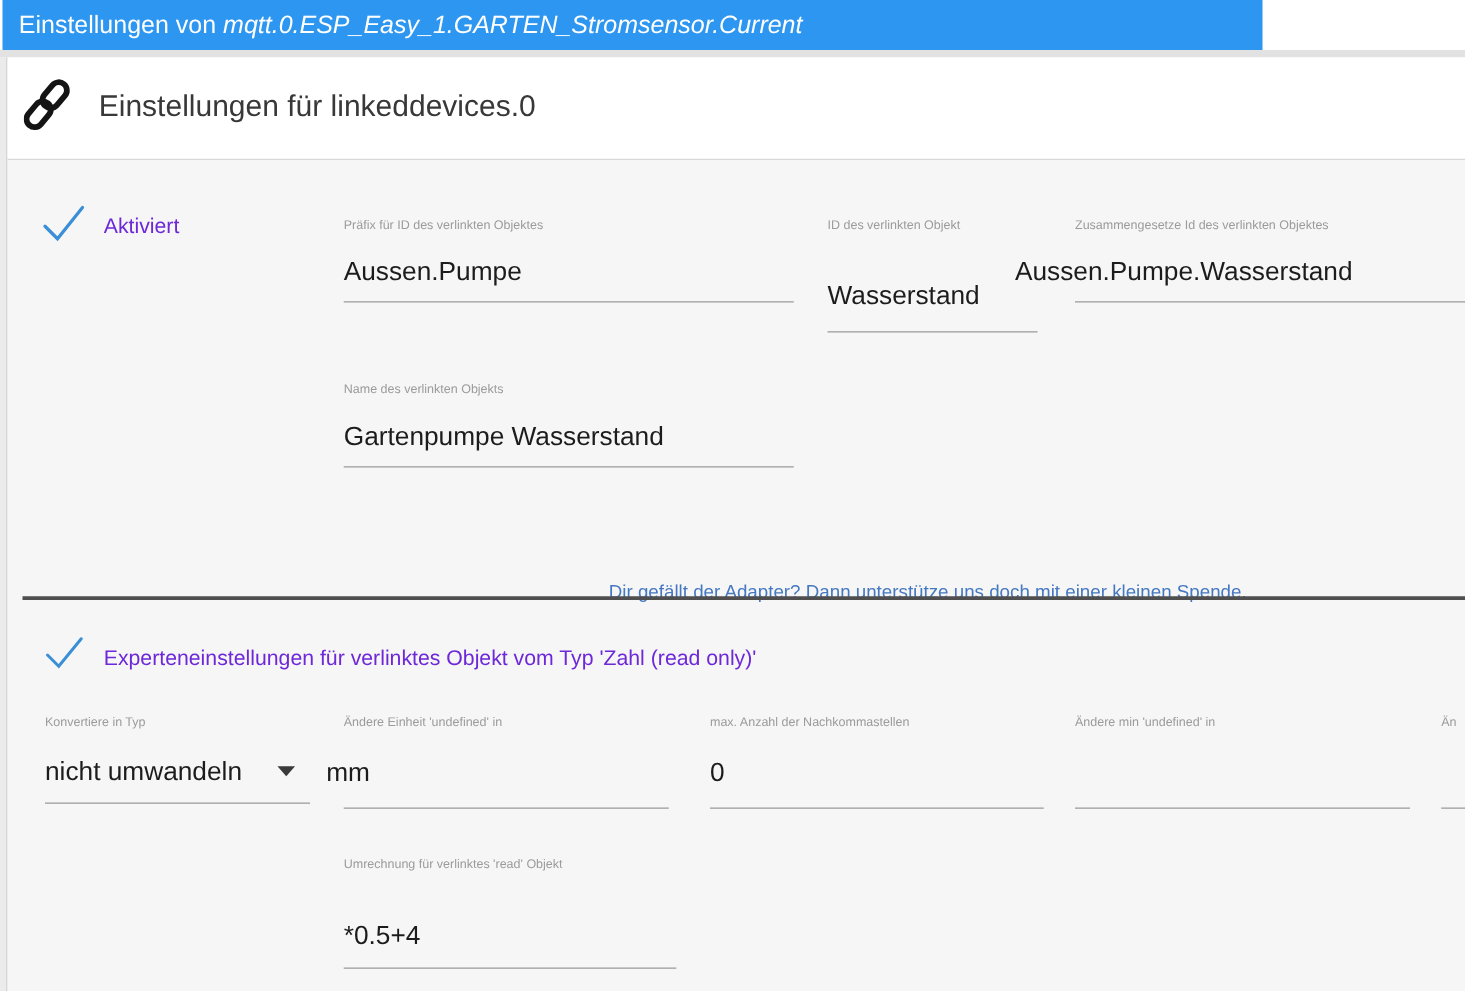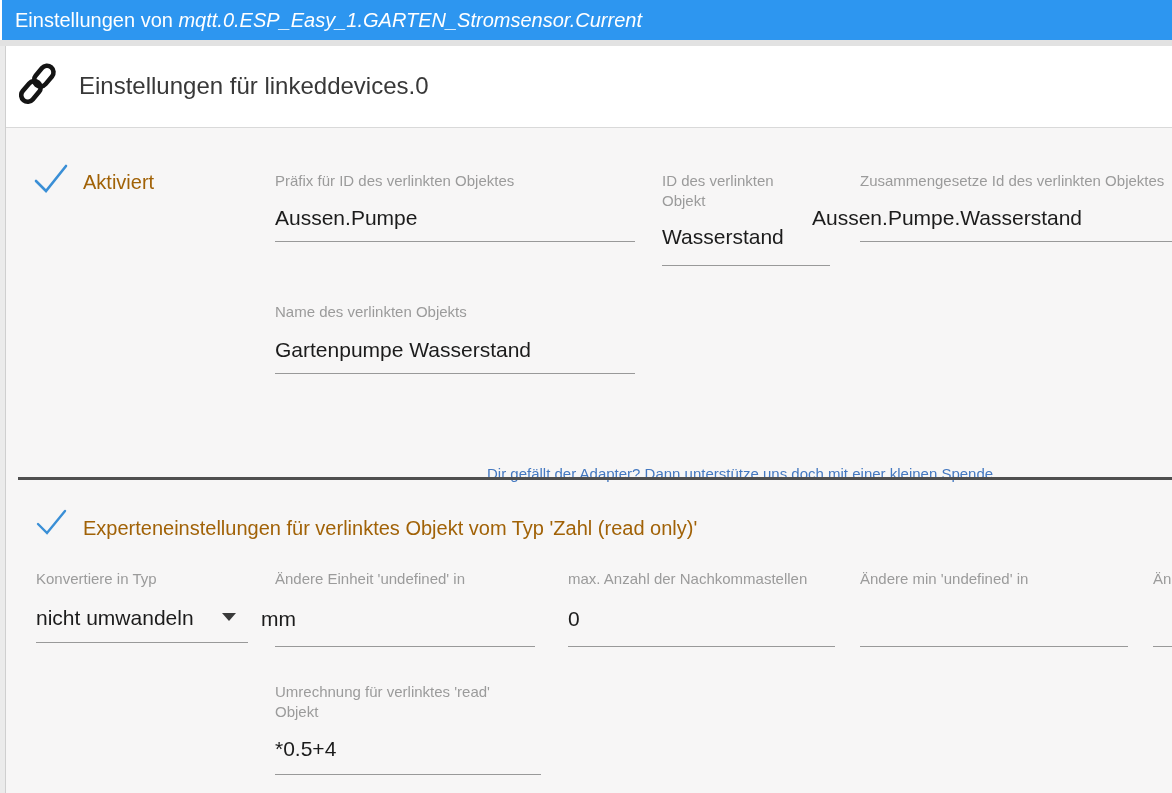--- a/index.html
+++ b/index.html
@@ -4,31 +4,31 @@
 <style>
   :root{
     --titlebar-bg:#2d96f0; --titlebar-text:#ffffff; --checkmark:#3a8fd6;
     --link:#4478c0; --divider:#4f4f4f; --label-text:#9b9b9b;
     --value-text:#1c1c1c; --underline:#999999; --panel-bg:#f7f6f6; --card-bg:#ffffff;
   }
   *{margin:0;padding:0;box-sizing:border-box;}
   html,body{width:1172px;height:793px;overflow:hidden;background:#ffffff;
     font-family:"Liberation Sans","DejaVu Sans",sans-serif;}
   .abs{position:absolute;}
-  .titlebar{left:2px;top:0;width:1170px;height:40px;background:var(--titlebar-bg);
+  .titlebar{left:2px;top:0;width:1008px;height:40px;background:var(--titlebar-bg);
     color:var(--titlebar-text);font-size:20px;line-height:40px;padding-left:13px;white-space:nowrap;}
   .titlebar .obj-id{font-style:italic;}
   .gapstrip{left:0;top:40px;width:1172px;height:6px;background:#e2e2e2;}
   .leftstrip{left:0;top:46px;width:6px;height:747px;background:#ebebeb;border-right:1px solid #cfcfcf;}
   .headercard{left:6px;top:46px;width:1166px;height:82px;background:var(--card-bg);
     border-bottom:1px solid #d9d9d9;}
   .mainpanel{left:6px;top:128px;width:1166px;height:665px;background:var(--panel-bg);}
   .header-title{left:79px;top:72px;font-size:24px;color:#383838;white-space:nowrap;}
-  .chk-label{font-size:20px;color:#a16207;white-space:nowrap;}
-  .lbl{font-size:15px;color:var(--label-text);line-height:20px;white-space:nowrap;}
+  .chk-label{font-size:17px;color:#6d28d9;white-space:nowrap;}
+  .lbl{font-size:10px;color:var(--label-text);line-height:20px;white-space:nowrap;}
   .lbl.wrap{white-space:normal;}
   .val{font-size:21px;color:var(--value-text);white-space:nowrap;background:transparent;}
   .uline{height:1px;background:var(--underline);}
   .divider{left:18px;top:477px;width:1154px;height:3px;background:var(--divider);}
   .donate{font-size:15px;color:var(--link);white-space:nowrap;cursor:pointer;text-decoration:none;}
   .caret{width:0;height:0;border-left:7px solid transparent;border-right:7px solid transparent;
     border-top:8px solid #3a3a3a;}
   .selectbox{cursor:pointer;}
   svg{display:block;}
 </style>

